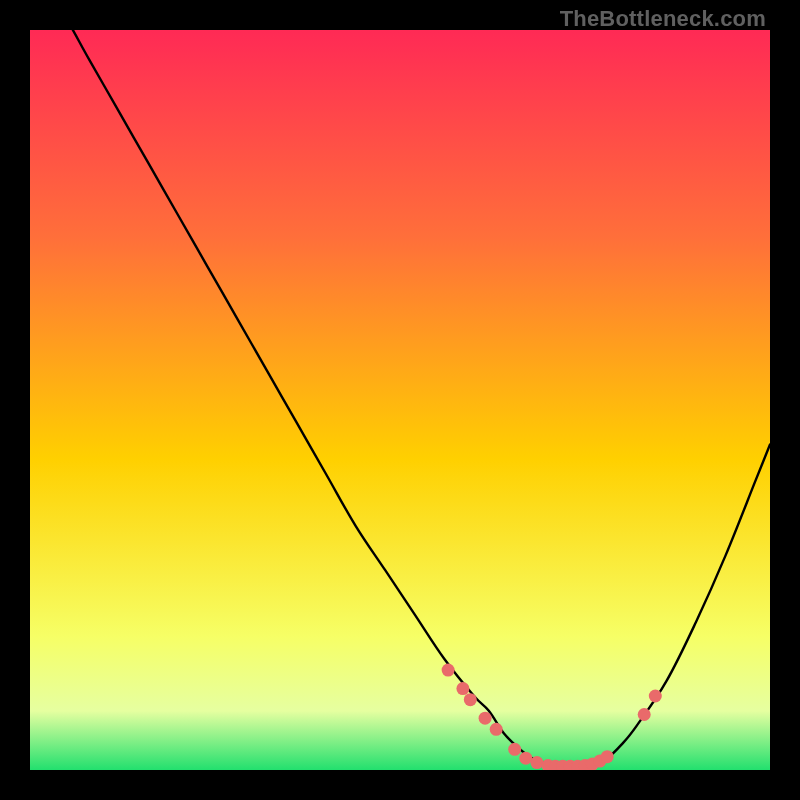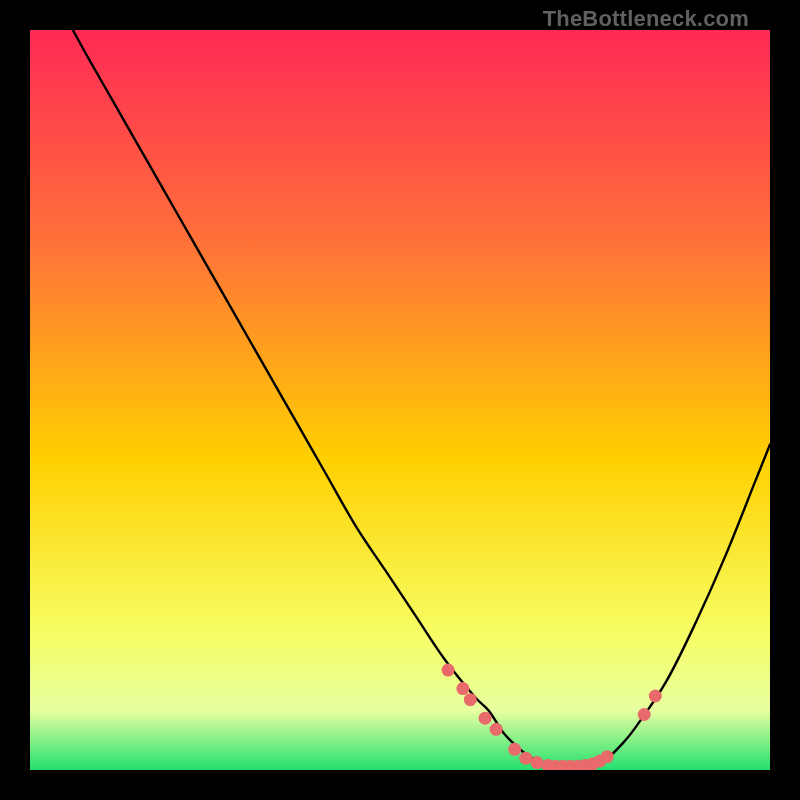--- a/index.html
+++ b/index.html
@@ -22,21 +22,21 @@
   .plot-area {
     position: absolute;
     left: 0;
     top: 0;
     width: 740px;
     height: 740px;
   }
   .watermark {
     position: absolute;
     top: 6px;
-    right: 51px;
+    right: 34px;
     color: #606060;
     font-size: 22px;
     font-weight: bold;
     letter-spacing: 0.2px;
     font-family: Arial, Helvetica, sans-serif;
   }
   svg { display: block; }
 </style>
 </head>
 <body>

